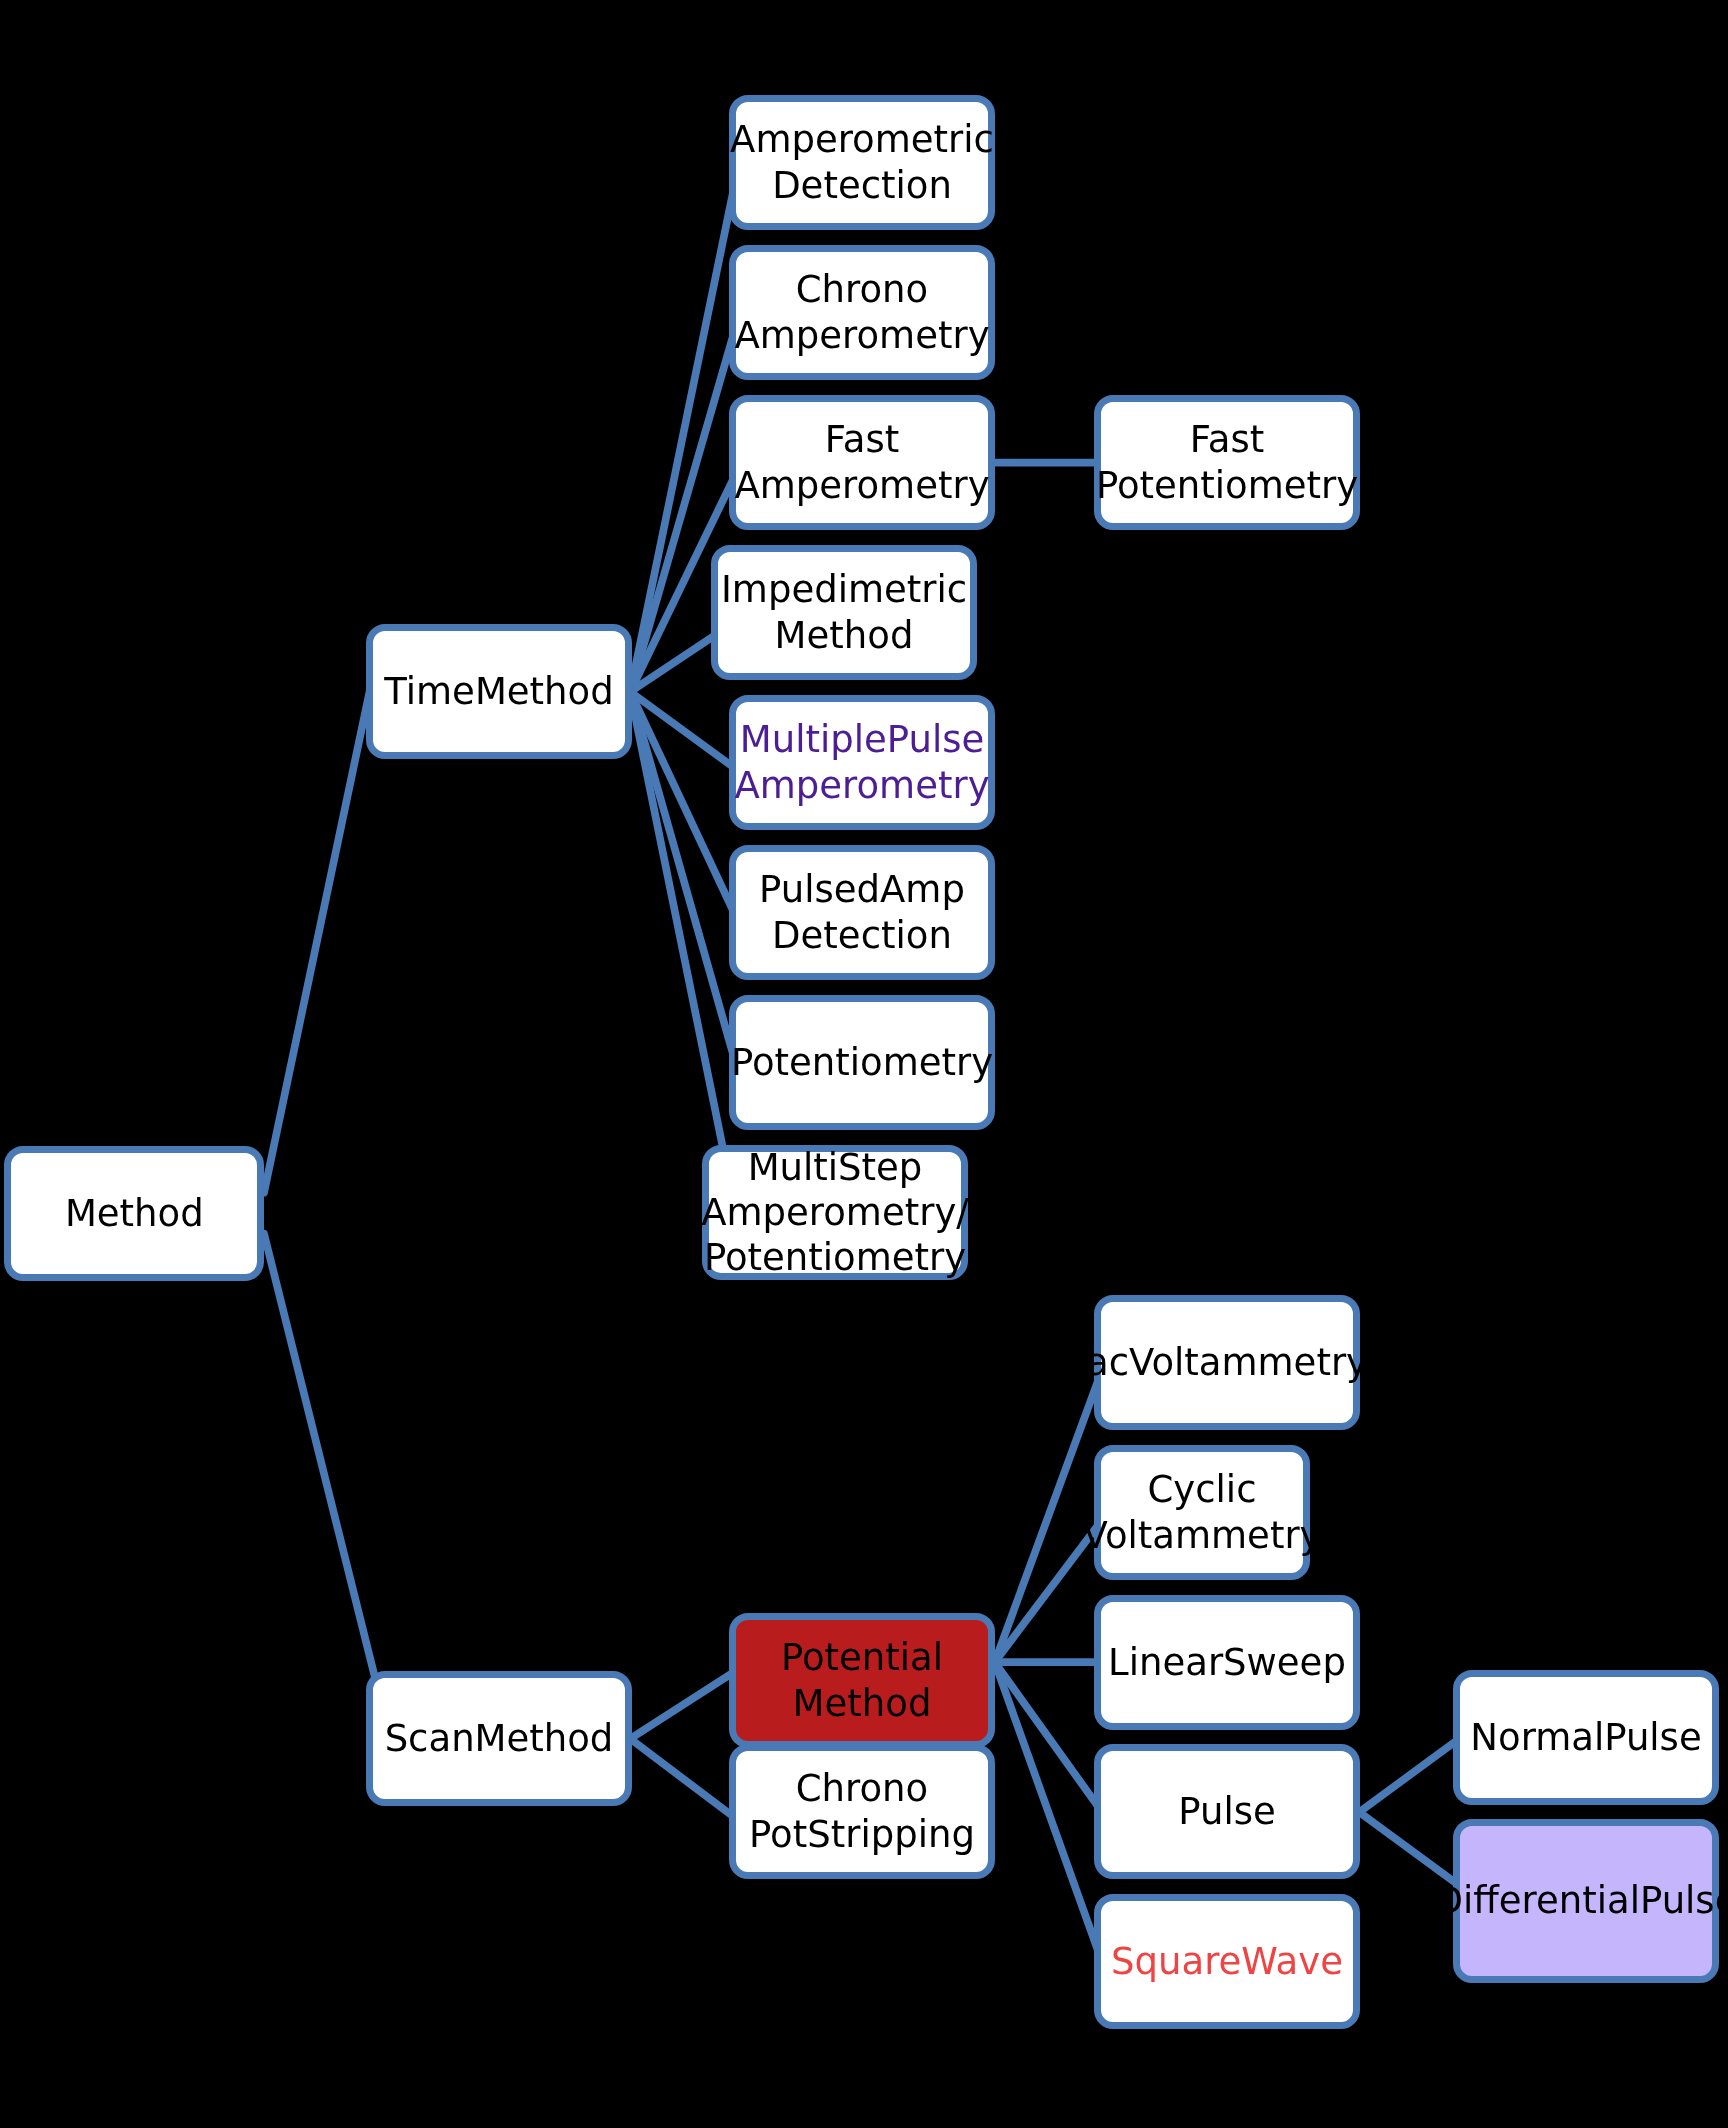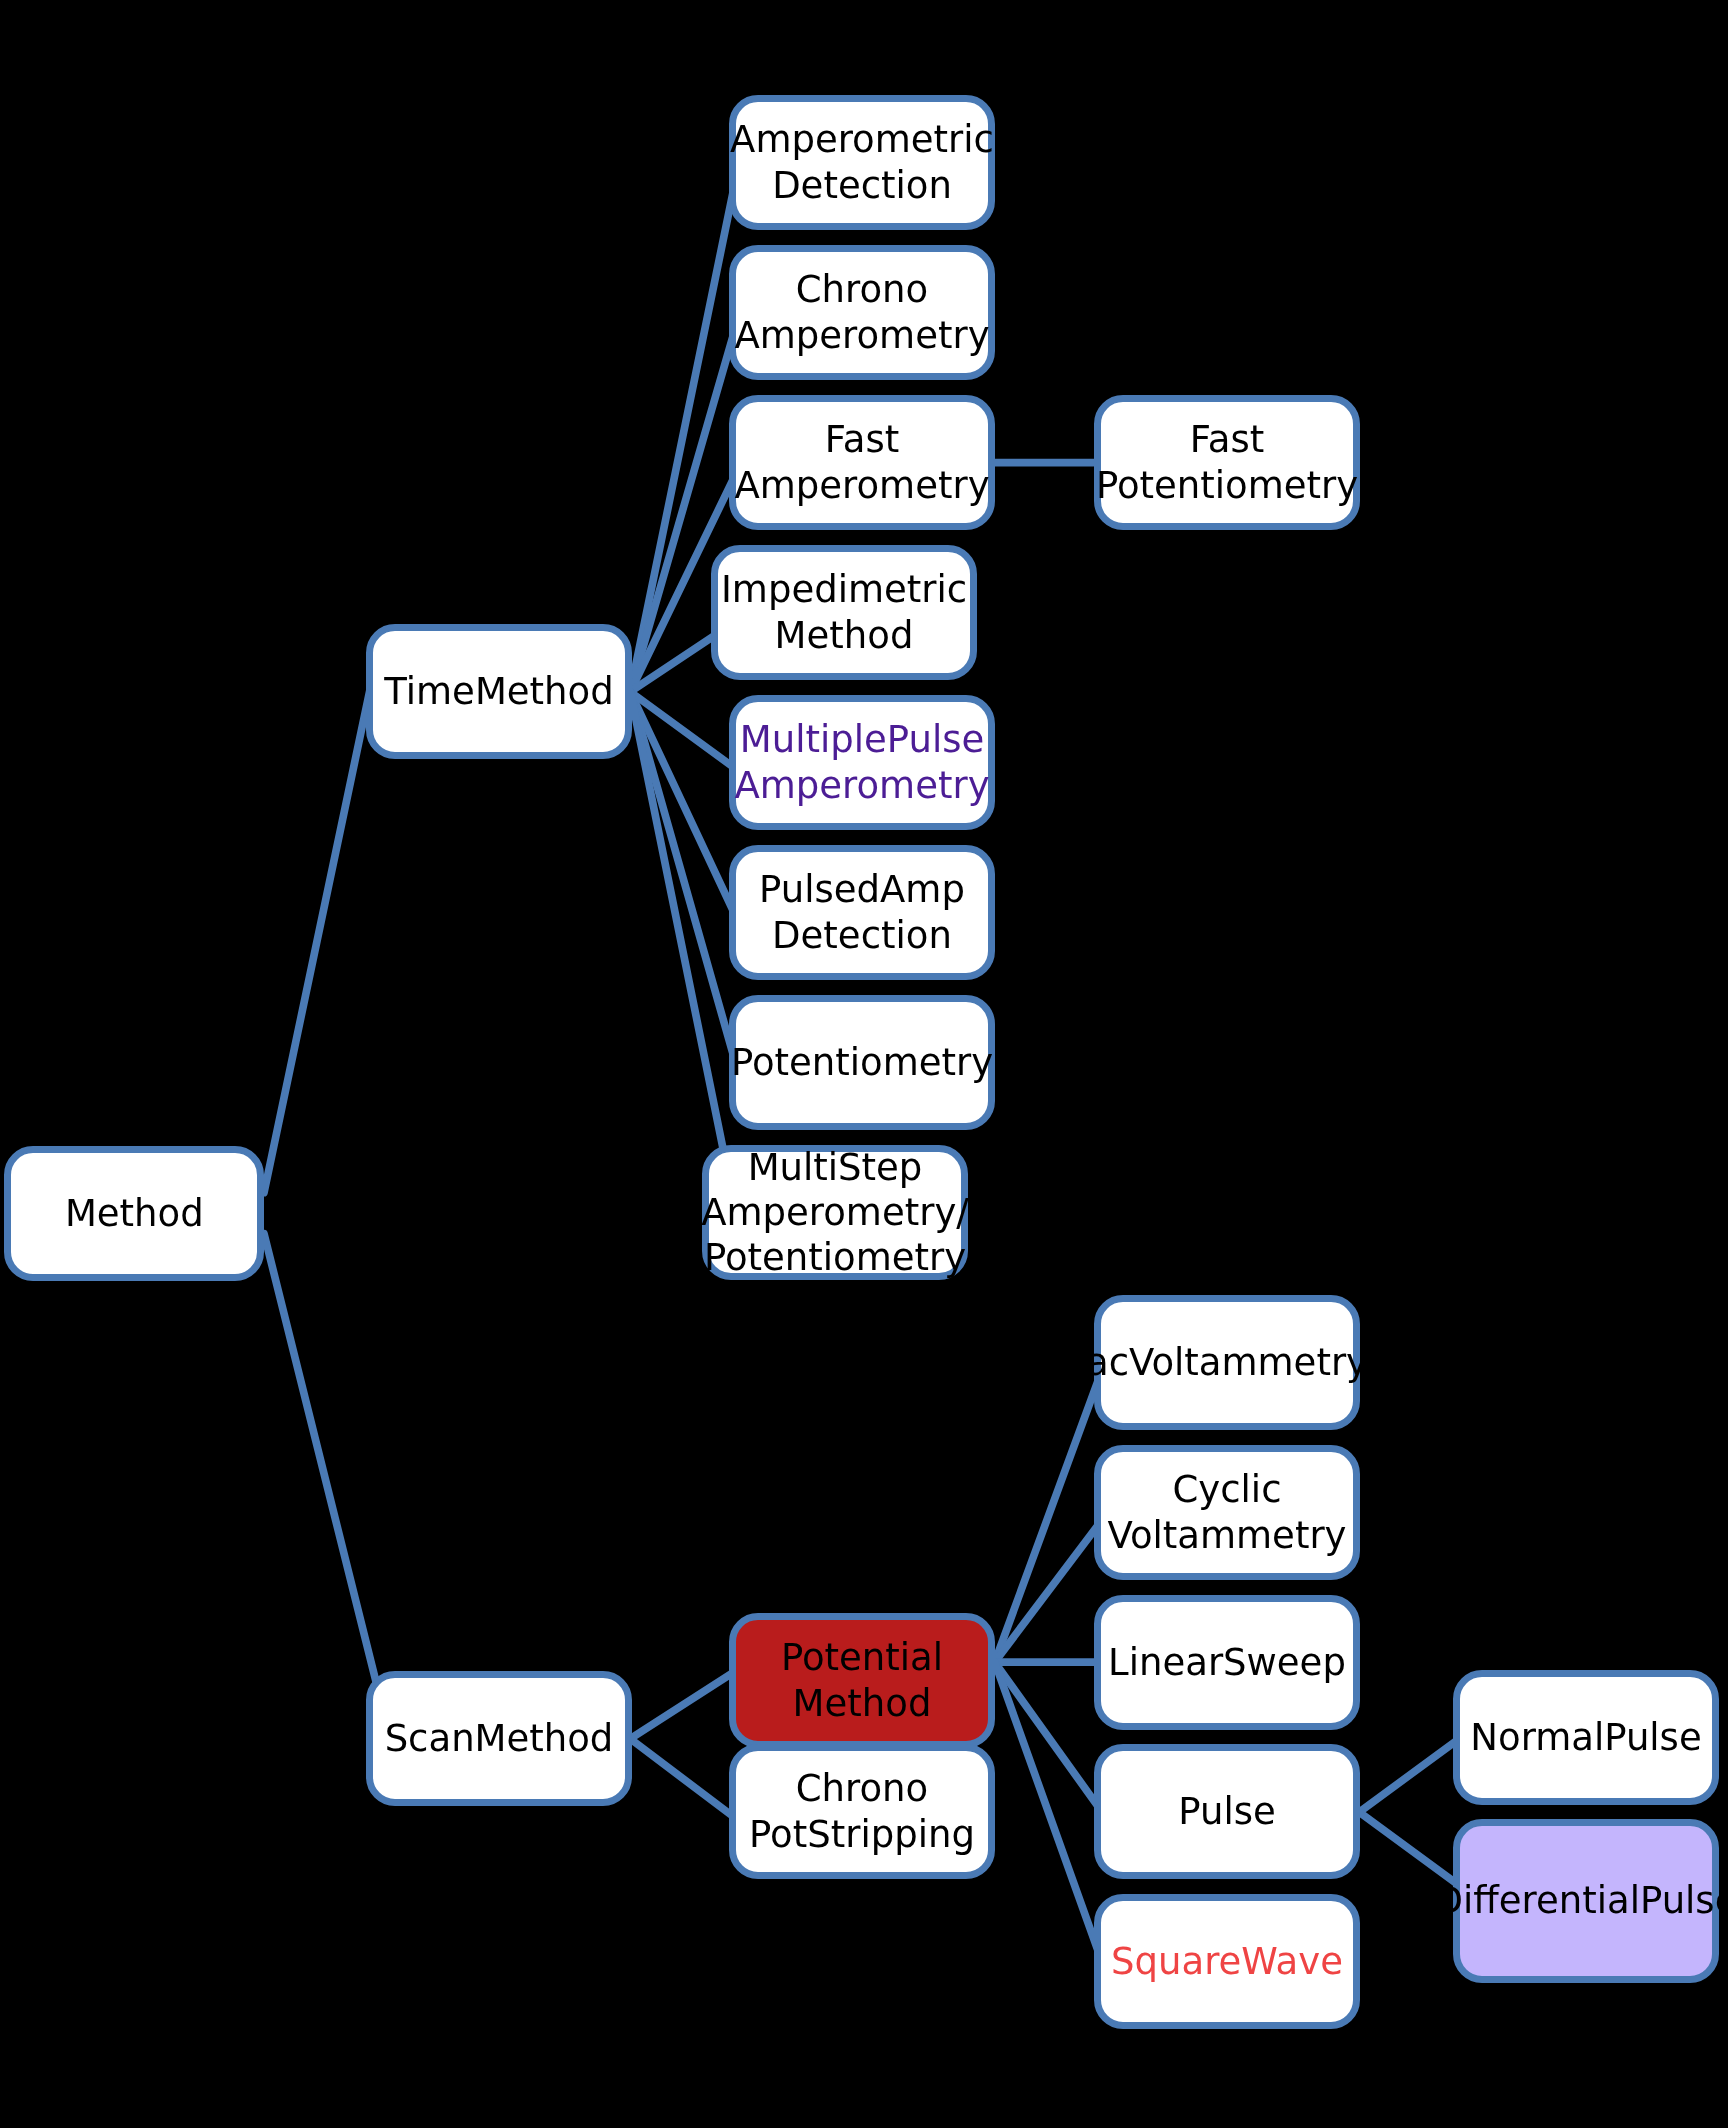--- a/index.html
+++ b/index.html
@@ -24,21 +24,21 @@
     height: 2129px;
     z-index: 1;
     pointer-events: none;
   }
   .node {
     position: absolute;
     z-index: 2;
     box-sizing: border-box;
     background: #ffffff;
     border: 7.7px solid #4a7ab5;
-    border-radius: 29px;
+    border-radius: 19px;
     display: flex;
     align-items: center;
     justify-content: center;
     text-align: center;
     color: #000000;
     line-height: 1.22;
     padding: 1.7px 6.8px;
     font-size: 37px;
     font-weight: 400;
     white-space: pre-line;
@@ -90,21 +90,21 @@
       <div class="node" style="left: 702px; top: 1145px; width: 266px; height: 135px; background: rgb(255, 255, 255); border-color: rgb(74, 122, 181); color: rgb(0, 0, 0);">MultiStep
 Amperometry/
 Potentiometry</div>
       <div class="node" style="left: 1094px; top: 395px; width: 266px; height: 135px; background: rgb(255, 255, 255); border-color: rgb(74, 122, 181); color: rgb(0, 0, 0);">Fast
 Potentiometry</div>
       <div class="node" style="left: 729px; top: 1595px; width: 266px; height: 135px; background: #b91c1c; border-color: rgb(74, 122, 181); color: rgb(0, 0, 0); margin-top: 18px;">Potential
 Method</div>
       <div class="node" style="left: 729px; top: 1744px; width: 266px; height: 135px; background: rgb(255, 255, 255); border-color: rgb(74, 122, 181); color: rgb(0, 0, 0);">Chrono
 PotStripping</div>
       <div class="node" style="left: 1094px; top: 1295px; width: 266px; height: 135px; background: rgb(255, 255, 255); border-color: rgb(74, 122, 181); color: rgb(0, 0, 0);">acVoltammetry</div>
-      <div class="node" style="left: 1094px; top: 1445px; width: 266px; height: 135px; background: rgb(255, 255, 255); border-color: rgb(74, 122, 181); color: rgb(0, 0, 0);">Cyclic
+      <div class="node" style="left: 1094px; top: 1445px; width: 216px; height: 135px; background: rgb(255, 255, 255); border-color: rgb(74, 122, 181); color: rgb(0, 0, 0);">Cyclic
 Voltammetry</div>
       <div class="node" style="left: 1094px; top: 1595px; width: 266px; height: 135px; background: rgb(255, 255, 255); border-color: rgb(74, 122, 181); color: rgb(0, 0, 0);">LinearSweep</div>
       <div class="node" style="left: 1094px; top: 1744px; width: 266px; height: 135px; background: rgb(255, 255, 255); border-color: rgb(74, 122, 181); color: rgb(0, 0, 0);">Pulse</div>
       <div class="node" style="left: 1094px; top: 1894px; width: 266px; height: 135px; background: rgb(255, 255, 255); border-color: rgb(74, 122, 181); color: #ef4444;">SquareWave</div>
       <div class="node" style="left: 1453px; top: 1670px; width: 266px; height: 135px; background: rgb(255, 255, 255); border-color: rgb(74, 122, 181); color: rgb(0, 0, 0);">NormalPulse</div>
       <div class="node" style="left: 1453px; top: 1819px; width: 266px; height: 164px; background: #c4b5fd; border-color: rgb(74, 122, 181); color: rgb(0, 0, 0);">DifferentialPulse</div>
     </div>
 </div>
 
 

